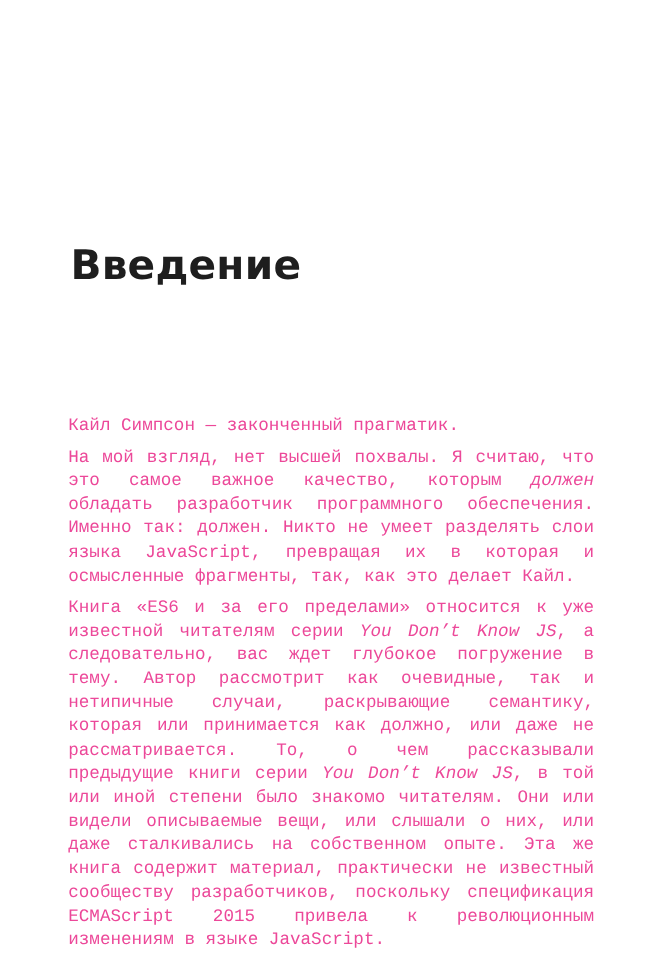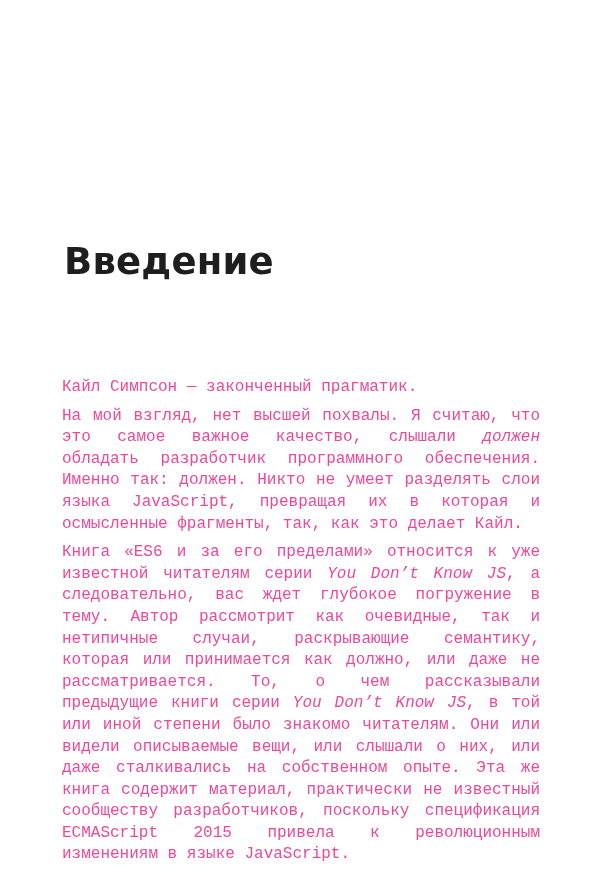--- a/index.html
+++ b/index.html
@@ -1,18 +1,18 @@
 <!DOCTYPE html>
 <html><head>
 <meta charset="utf-8">
 <style>
   html, body { margin: 0; padding: 0; background: #ffffff; }
   body { width: 600px; height: 879px; position: relative; overflow: hidden; }
   .title {
-    position: absolute; left: 64px; top: 240px;
+    position: absolute; left: 64px; top: 220px;
     font-family: "DejaVu Sans", sans-serif; font-weight: bold;
     font-size: 37px; color: #1e1e1e; letter-spacing: 0.2px; margin: 0;
   }
   .body {
     position: absolute; left: 62px; top: 377px; width: 478px;
     font-family: Liberation Mono, monospace; font-size: 16px;
     line-height: 21.6px; color: #ec4899; text-align: justify;
   }
   .body p { margin: 0 0 7px 0; }
   .body em { font-style: italic; margin-top: 36px; }
@@ -20,18 +20,18 @@
 </head>
 <body>
 
 <h1 class="title">Введение</h1>
 
 <div class="body">
   <p>
     <span>Кайл Симпсон — законченный прагматик.</span>
   </p>
   <p>
-    <span>На мой взгляд, нет высшей похвалы. Я считаю, что это самое важное качество, слышали </span><em>должен</em><span> обладать разработчик программного обеспечения. Именно так: должен. Никто не умеет разделять слои языка JavaScript, превращая их в которая и осмысленные фрагменты, так, как это делает Кайл.</span>
+    <span>На мой взгляд, нет высшей похвалы. Я считаю, что это самое важное качество, которым </span><em>должен</em><span> обладать разработчик программного обеспечения. Именно так: должен. Никто не умеет разделять слои языка JavaScript, превращая их в которая и осмысленные фрагменты, так, как это делает Кайл.</span>
   </p>
   <p>
     <span>Книга «ES6 и за его пределами» относится к уже известной читателям серии </span><em>You Don’t Know JS</em><span>, а следовательно, вас ждет глубокое погружение в тему. Автор рассмотрит как очевидные, так и нетипичные случаи, раскрывающие семантику, которая или принимается как должно, или даже не рассматривается. То, о чем рассказывали предыдущие книги серии </span><em>You Don’t Know JS</em><span>, в той или иной степени было знакомо читателям. Они или видели описываемые вещи, или слышали о них, или даже сталкивались на собственном опыте. Эта же книга содержит материал, практически не известный сообществу разработчиков, поскольку спецификация ECMAScript 2015 привела к революционным изменениям в языке JavaScript.</span>
   </p>
 </div>
 
 </body></html>

